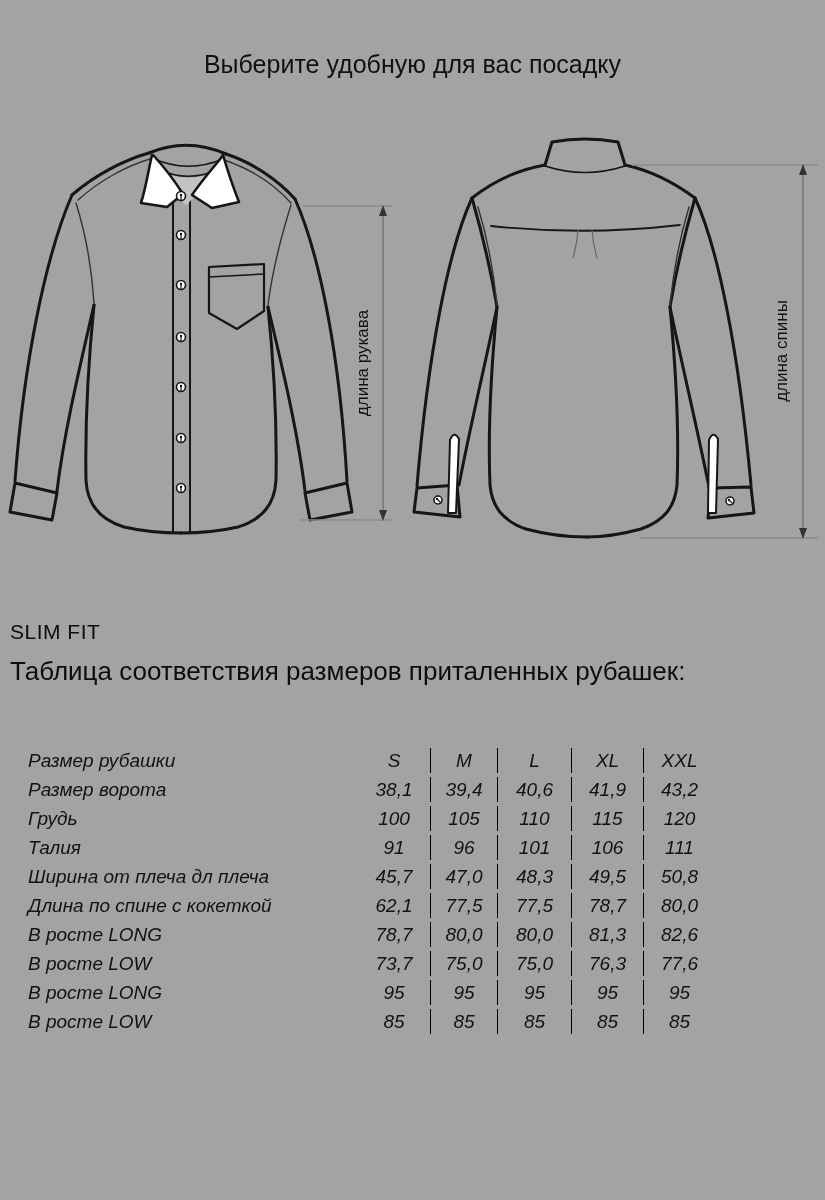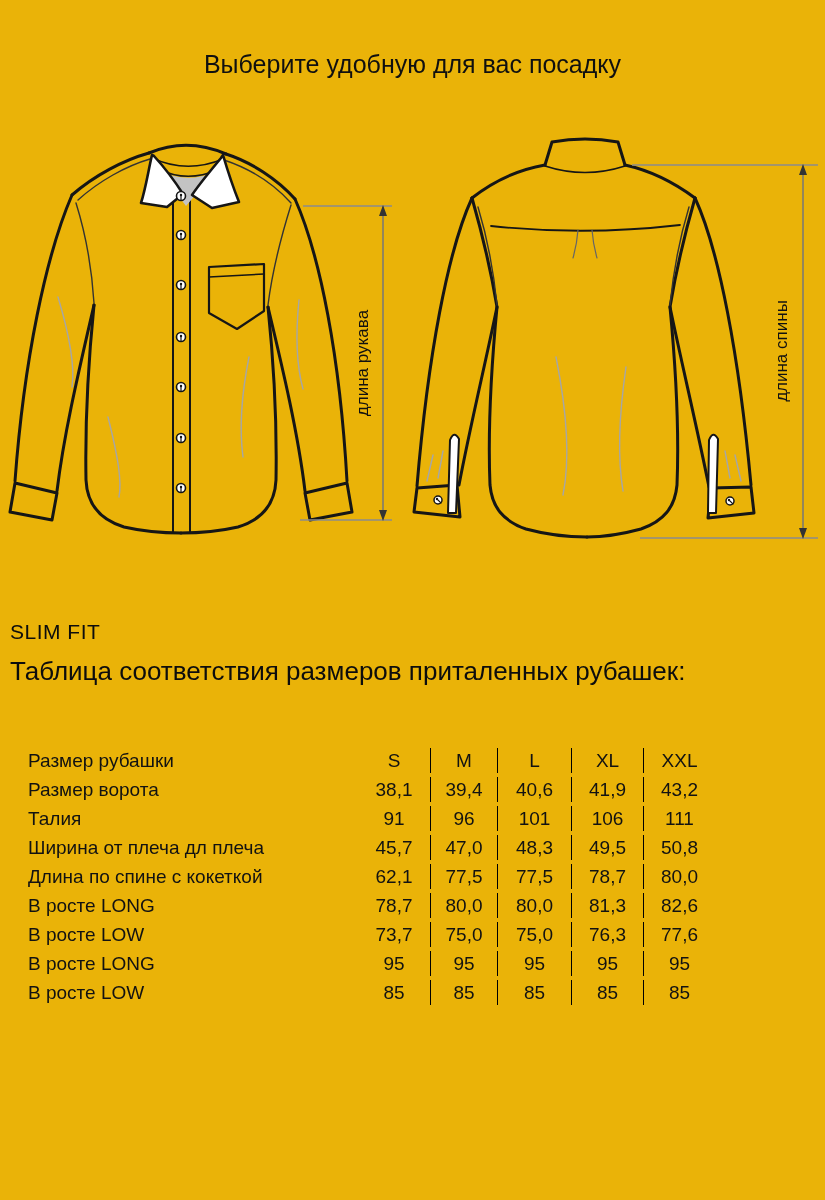--- a/index.html
+++ b/index.html
@@ -1,25 +1,25 @@
 <!DOCTYPE html>
 <html><head>
 <meta charset="utf-8">
 <style>
   html,body{margin:0;padding:0;background:#fff;}
-  .canvas{position:relative;width:825px;height:1200px;background:#eab308;overflow:hidden;
+  .canvas{position:relative;width:825px;height:1200px;background:#a3a3a3;overflow:hidden;
           font-family:"Liberation Sans","DejaVu Sans",sans-serif;color:#111;}
   .page-title{position:absolute;top:50px;left:0;width:825px;text-align:center;
               font-size:25px;color:#101010;}
   .drawing-band{position:absolute;top:125px;left:0;width:825px;height:450px;}
   .section-heading{position:absolute;top:620px;left:10px;font-size:21px;font-weight:normal;
                    letter-spacing:.5px;color:#0d0d0d;}
   .table-caption{position:absolute;top:656px;left:10px;font-size:26px;color:#0d0d0d;}
   .size-table-wrap{position:absolute;top:744px;left:28px;}
-  table.size{border-collapse:separate;border-spacing:0 4px;table-layout:fixed;width:687px;}
+  table.size{border-collapse:separate;border-spacing:0 4px;table-layout:fixed;width:687px;font-style:italic;}
   table.size td{padding:0;font-size:19px;color:#121212;vertical-align:middle;}
   td.lbl{text-align:left;white-space:pre-line;line-height:25px;}
   td.val{text-align:center;line-height:25px;}
   td.sep{border-left:1.7px solid #000;}
   svg text{font-family:"Liberation Sans","DejaVu Sans",sans-serif;}
 </style>
 </head>
 <body>
 
 <div class="canvas">
@@ -208,20 +208,28 @@
           </tr>
           <tr>
             <td class="lbl">Размер ворота</td>
             <td class="val">38,1</td>
             <td class="val sep">39,4</td>
             <td class="val sep">40,6</td>
             <td class="val sep">41,9</td>
             <td class="val sep">43,2</td>
           </tr>
           <tr>
+            <td class="lbl">Грудь</td>
+            <td class="val">100</td>
+            <td class="val sep">105</td>
+            <td class="val sep">110</td>
+            <td class="val sep">115</td>
+            <td class="val sep">120</td>
+          </tr>
+          <tr>
             <td class="lbl">Талия</td>
             <td class="val">91</td>
             <td class="val sep">96</td>
             <td class="val sep">101</td>
             <td class="val sep">106</td>
             <td class="val sep">111</td>
           </tr>
           <tr>
             <td class="lbl">Ширина от плеча дл плеча</td>
             <td class="val">45,7</td>

